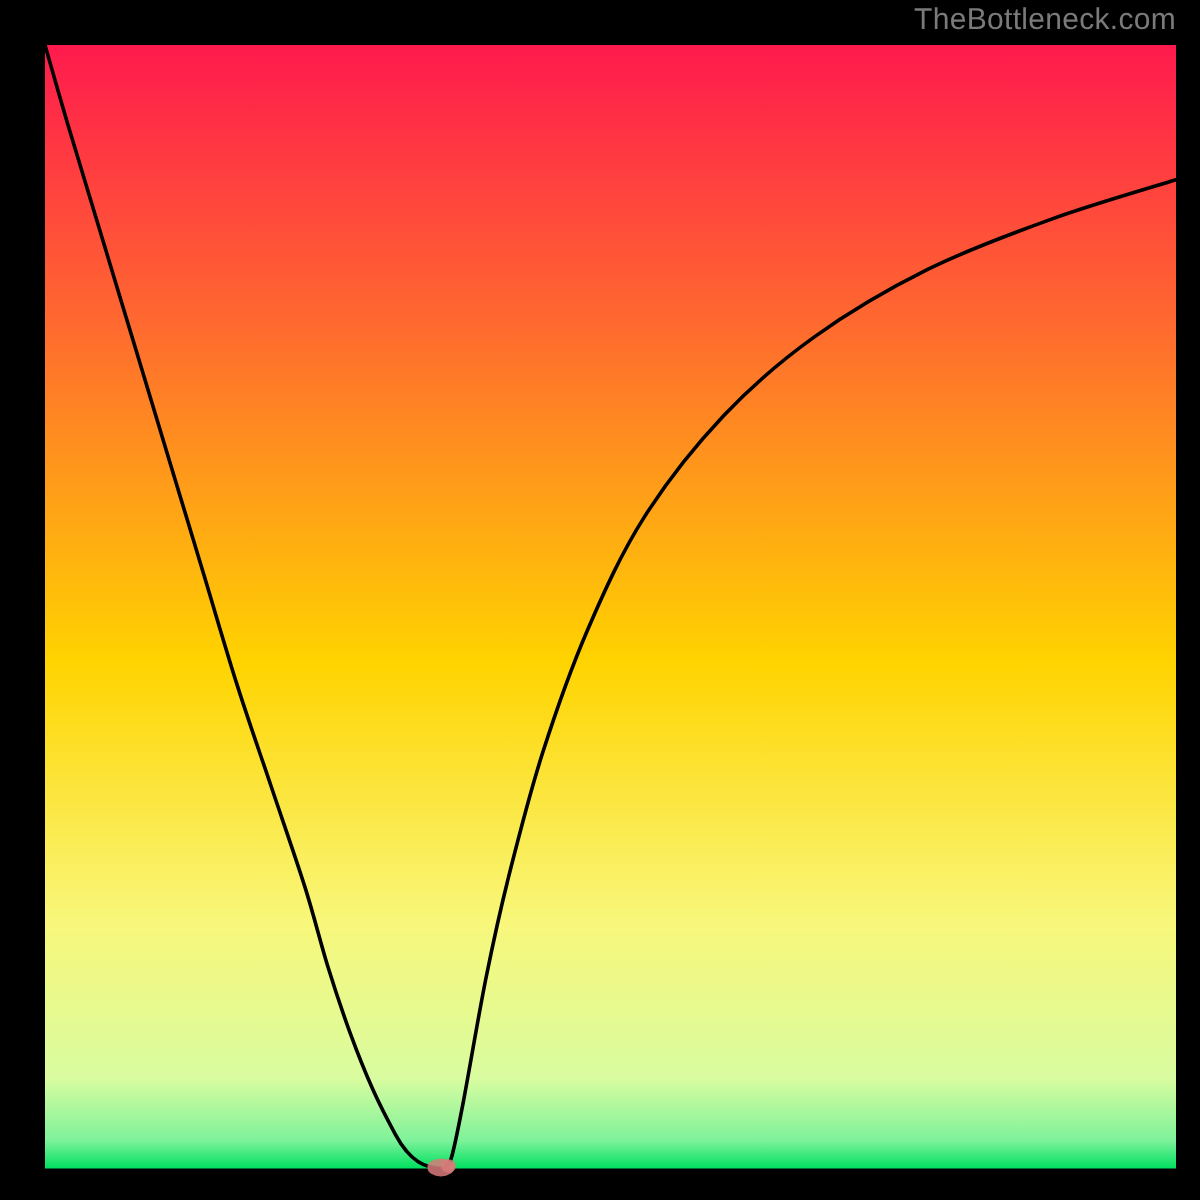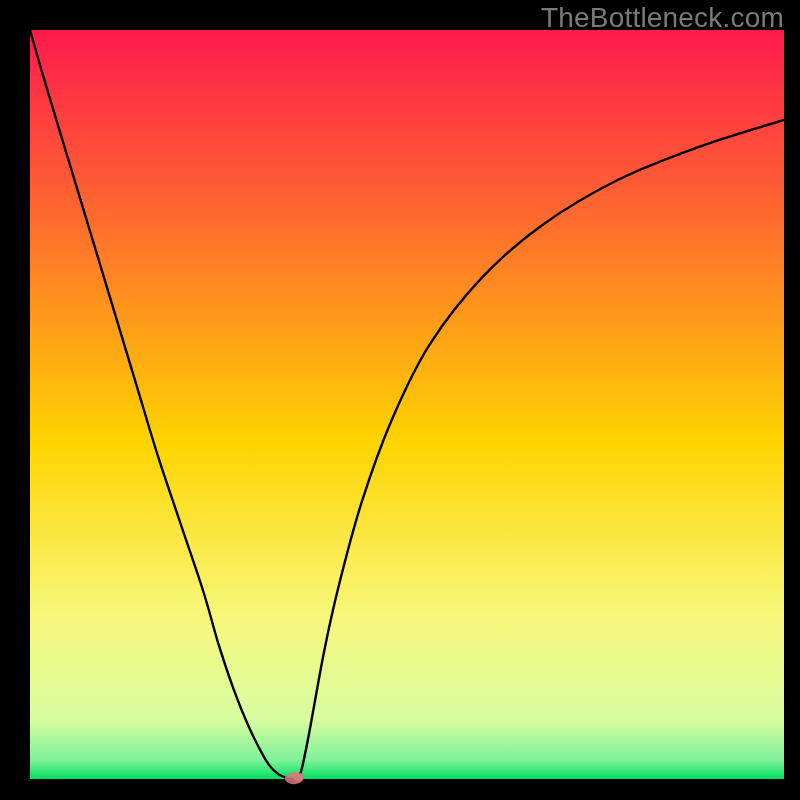--- a/index.html
+++ b/index.html
@@ -17,21 +17,21 @@
     left: 0;
     width: 800px;
     height: 800px;
     background: #000;
   }
   .watermark {
     position: absolute;
     top: 2px;
     right: 16px;
     color: #7a7a7a;
-    font-size: 28px;
+    font-size: 20px;
     font-weight: 500;
     letter-spacing: 0.2px;
   }
   svg {
     position: absolute;
     top: 0;
     left: 0;
   }
 </style>
 </head>

